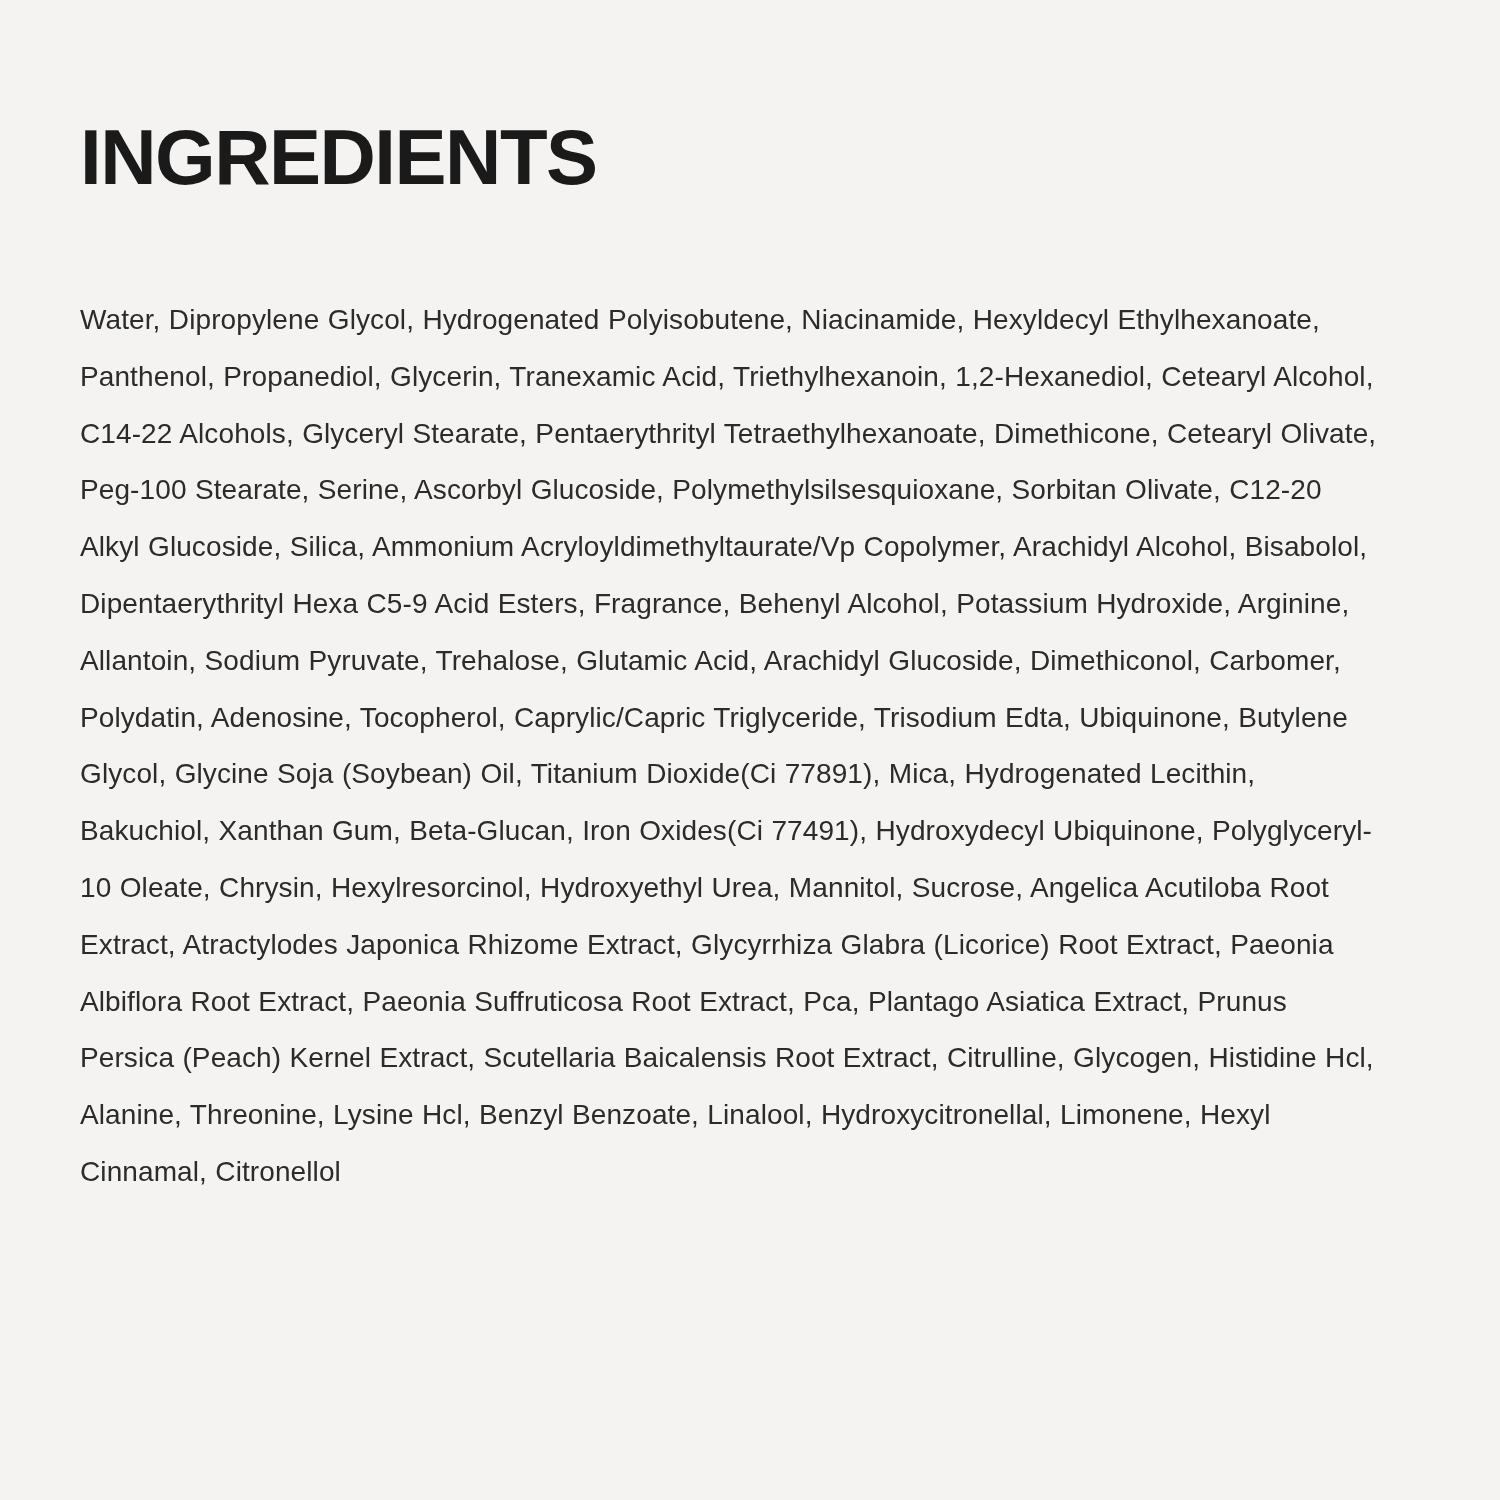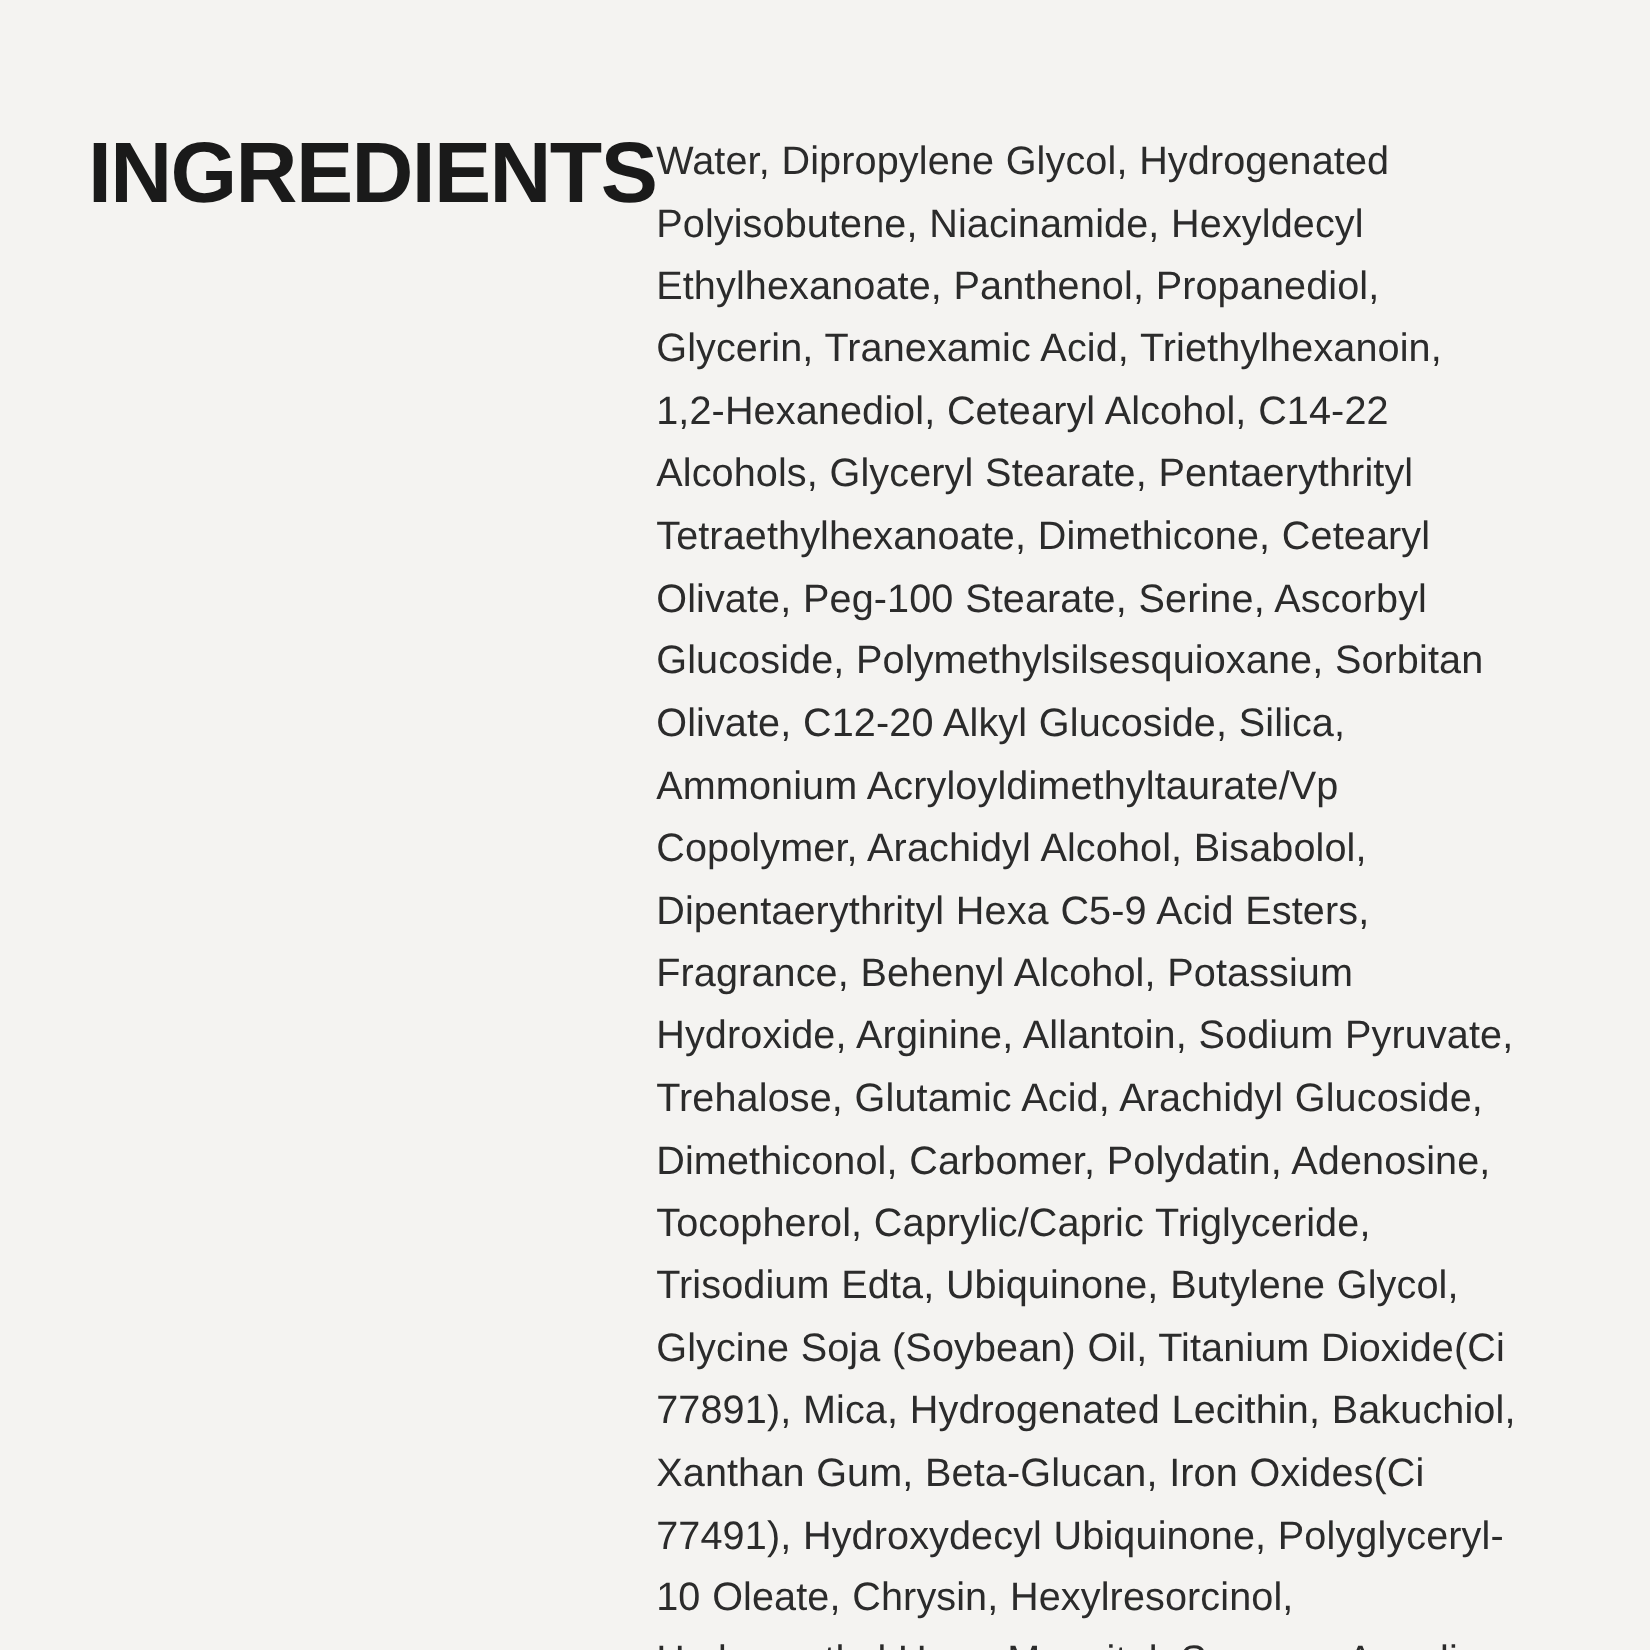--- a/index.html
+++ b/index.html
@@ -13,32 +13,33 @@
     font-family: "Liberation Sans", sans-serif;
     -webkit-font-smoothing: antialiased;
   }
   .page {
     box-sizing: border-box;
     width: 1500px;
     height: 1500px;
     padding: 118px 118px 60px 80px;
     background: #f4f3f1;
     display: flex;
+    flex-direction: column;
   }
   .title {
     font-size: 78px;
     line-height: 1.0;
     font-weight: 700;
     letter-spacing: -1.5px;
     color: #1a1a1a;
     margin: 0 0 96px 0;
     font-family: "Liberation Sans", sans-serif;
   }
   .ingredients-body {
-    font-size: 36px;
+    font-size: 28px;
     line-height: 56.8px;
     color: #2b2b2b;
     letter-spacing: 0.1px;
     font-weight: 400;
     max-width: 1305px;
     text-align: left;
     word-spacing: 0.5px;
   }
 </style>
 </head>

